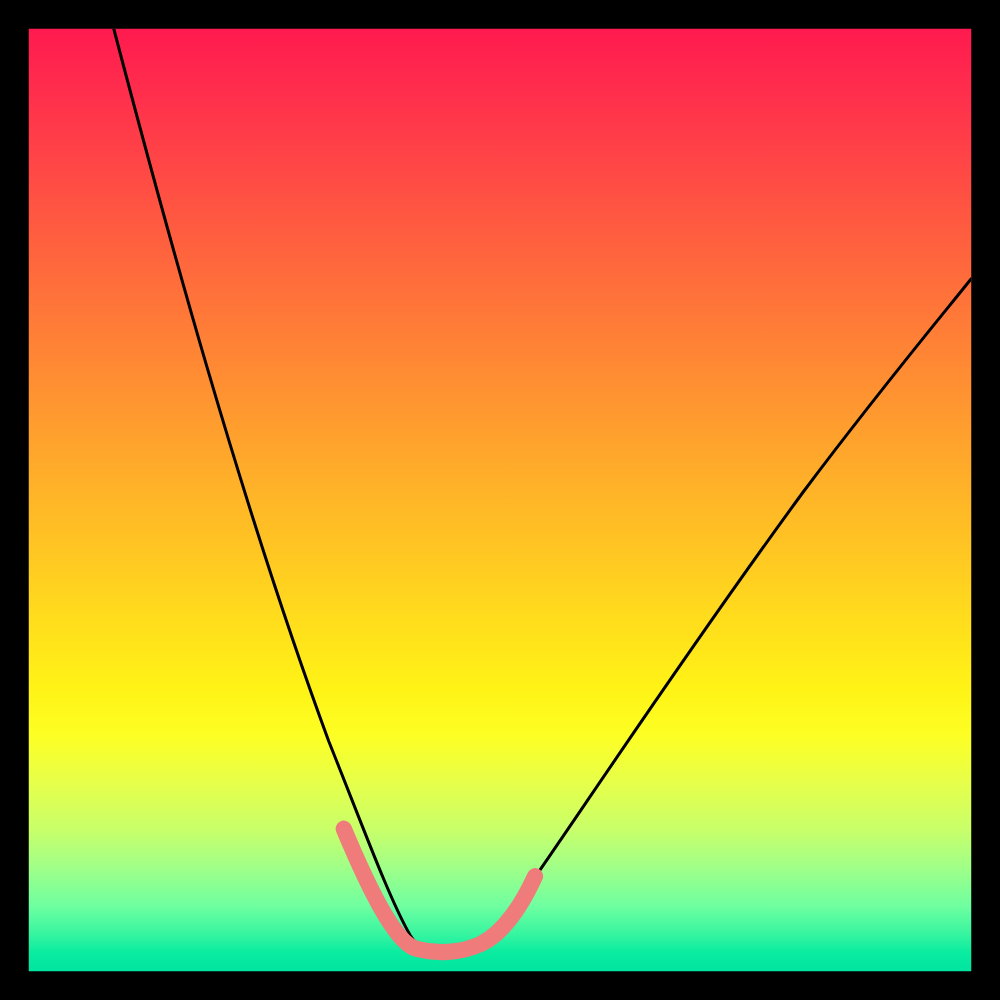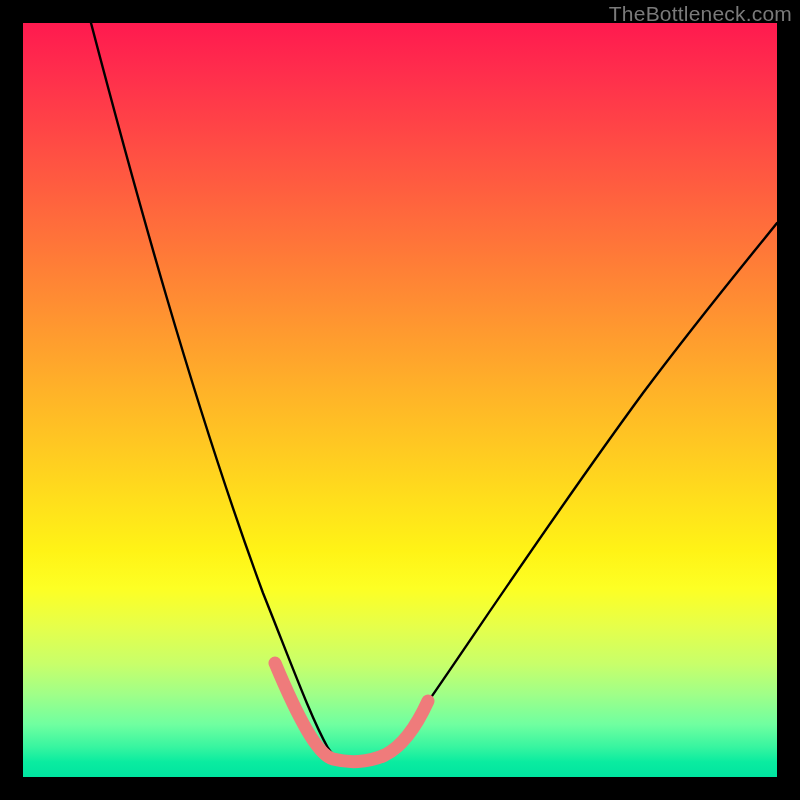--- a/index.html
+++ b/index.html
@@ -82,15 +82,14 @@
                C 420 660, 510 520, 620 370
                C 680 290, 730 230, 754 200" stroke="#000000"></path>
       <path fill="none" stroke-width="13" stroke-linecap="round" d="M 252 640
                C 275 695, 295 732, 310 736
                C 325 740, 345 740, 362 732
                C 380 723, 395 700, 405 678" stroke="#ef7b7b"></path>
     </svg>
 
   </div>
 
-  <div class="watermark">TheBottleneck.com</div>
 
 </div>
 
 </body></html>

